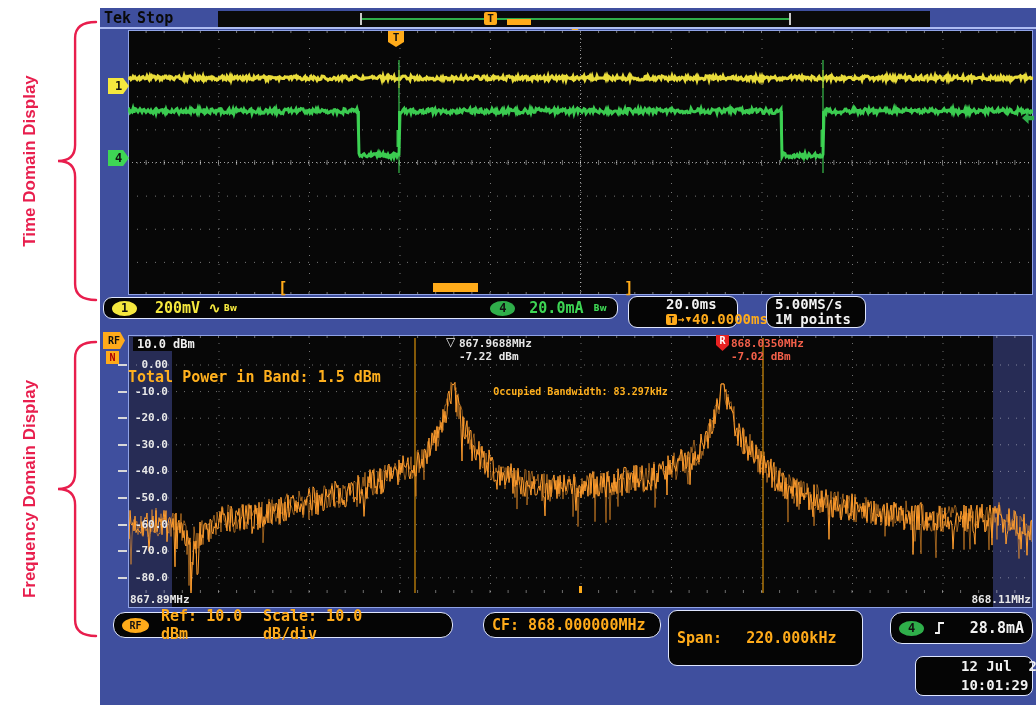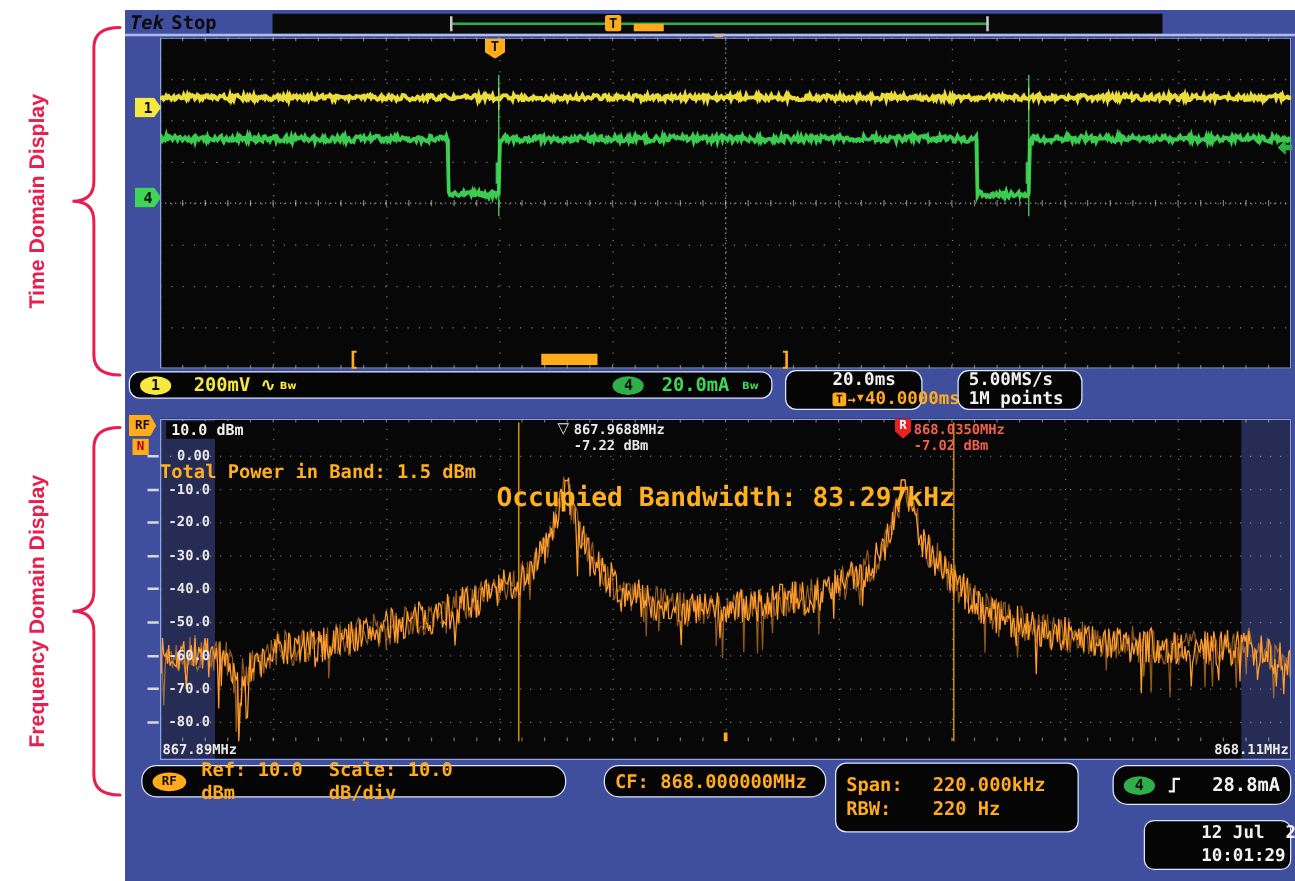--- a/index.html
+++ b/index.html
@@ -48,21 +48,21 @@
 <div class="abs" style="left:30px;top:161px;width:0;height:0;">
   <div class="redlabel vrot abs" style="color: rgb(232, 30, 77);">Time Domain Display</div>
 </div>
 <div class="abs" style="left:30px;top:489px;width:0;height:0;">
   <div class="redlabel vrot abs" style="color: rgb(232, 30, 77);">Frequency Domain Display</div>
 </div>
 
 <div id="scope" class="abs">
 
   <div class="abs scopefont" style="left:4px;top:1px;font-size:15px;color:#0a0a0a;display:flex;gap:6px;">
-    <span style="font-style:italic;">Tek</span>
+    <span style="">Tek</span>
     <span>Stop</span>
   </div>
   <div class="abs" style="left:118px;top:3px;width:712px;height:16px;background:#0a0a0a;">
     <div class="abs" style="left:143px;top:7px;width:430px;height:2px;background:#2fae4a;"></div>
     <div class="abs" style="left:142px;top:2px;width:2px;height:12px;background:#c9c9c9;"></div>
     <div class="abs" style="left:571px;top:2px;width:2px;height:12px;background:#c9c9c9;"></div>
     <div class="tchip abs" style="left:266px;top:1px;">T</div>
     <div class="abs" style="left:289px;top:8px;width:24px;height:6px;background:#ffab1a;"></div>
   </div>
   <div class="abs tridown" style="left:470px;top:19px;"></div>
@@ -426,21 +426,21 @@
           <line x1="886.9000000000007" y1="255" x2="886.9000000000007" y2="258" stroke="rgba(255,255,255,0.42)"></line>
           <line x1="287" y1="3" x2="287" y2="258" stroke="#c8860a" stroke-width="1.3"></line>
           <line x1="635" y1="3" x2="635" y2="258" stroke="#c8860a" stroke-width="1.3"></line>
           <line x1="452.5" y1="251" x2="452.5" y2="258" stroke="#ffab1a" stroke-width="3"></line>
           <path d="M0 189.6 L1 203.8 L2 175.4 L3 188.7 L4 190.2 L5 187.5 L6 196.0 L7 181.1 L8 197.6 L9 194.7 L10 194.5 L11 195.8 L12 197.4 L13 198.3 L14 186.7 L15 200.5 L16 186.3 L17 182.5 L18 184.0 L19 178.0 L20 197.0 L21 216.2 L22 199.3 L23 191.0 L24 188.0 L25 181.0 L26 192.1 L27 197.9 L28 175.4 L29 196.7 L30 192.6 L31 182.6 L32 186.8 L33 183.8 L34 199.7 L35 184.3 L36 175.4 L37 186.3 L38 175.6 L39 206.7 L40 189.1 L41 183.2 L42 182.5 L43 188.4 L44 192.4 L45 183.5 L46 196.2 L47 231.8 L48 178.0 L49 214.0 L50 187.9 L51 185.2 L52 198.2 L53 187.5 L54 188.4 L55 202.8 L56 195.5 L57 209.0 L58 211.0 L59 195.4 L60 204.7 L61 209.6 L62 202.9 L63 258.0 L64 227.1 L65 229.7 L66 206.2 L67 214.2 L68 205.9 L69 239.6 L70 238.8 L71 213.4 L72 187.0 L73 209.9 L74 199.7 L75 202.8 L76 189.7 L77 188.7 L78 188.0 L79 194.2 L80 194.5 L81 206.8 L82 184.3 L83 185.0 L84 196.5 L85 198.9 L86 191.6 L87 193.0 L88 187.9 L89 193.4 L90 194.0 L91 185.1 L92 176.5 L93 187.6 L94 172.4 L95 179.7 L96 178.5 L97 180.9 L98 187.5 L99 196.0 L100 177.1 L101 189.2 L102 196.4 L103 171.2 L104 174.0 L105 191.5 L106 189.8 L107 186.6 L108 175.7 L109 176.6 L110 180.4 L111 173.4 L112 193.5 L113 184.0 L114 181.3 L115 169.5 L116 194.3 L117 181.9 L118 170.5 L119 181.6 L120 188.9 L121 169.8 L122 173.6 L123 170.2 L124 198.6 L125 191.7 L126 193.5 L127 169.8 L128 179.2 L129 173.1 L130 194.6 L131 167.3 L132 193.1 L133 172.2 L134 187.1 L135 191.6 L136 181.6 L137 189.2 L138 184.9 L139 169.2 L140 187.9 L141 166.8 L142 168.0 L143 182.9 L144 188.9 L145 171.4 L146 176.2 L147 176.0 L148 168.0 L149 168.8 L150 183.2 L151 164.1 L152 188.6 L153 162.3 L154 172.1 L155 183.7 L156 186.2 L157 166.9 L158 185.7 L159 176.6 L160 160.2 L161 182.3 L162 176.4 L163 162.1 L164 163.3 L165 160.3 L166 164.8 L167 176.1 L168 165.6 L169 177.6 L170 167.0 L171 171.8 L172 176.9 L173 168.6 L174 172.1 L175 179.7 L176 167.3 L177 164.5 L178 170.4 L179 161.6 L180 161.8 L181 153.4 L182 159.4 L183 174.9 L184 174.7 L185 151.8 L186 153.2 L187 166.5 L188 179.1 L189 157.8 L190 179.7 L191 160.2 L192 163.8 L193 170.6 L194 158.7 L195 175.7 L196 175.1 L197 165.0 L198 154.1 L199 161.0 L200 162.2 L201 159.3 L202 159.4 L203 154.3 L204 150.7 L205 156.2 L206 171.2 L207 146.2 L208 148.5 L209 152.8 L210 150.2 L211 168.6 L212 153.1 L213 163.7 L214 163.9 L215 169.9 L216 164.9 L217 172.0 L218 171.5 L219 156.5 L220 153.2 L221 148.1 L222 159.6 L223 147.6 L224 148.0 L225 151.3 L226 167.1 L227 162.1 L228 163.6 L229 165.1 L230 140.3 L231 150.2 L232 168.4 L233 160.9 L234 154.2 L235 161.5 L236 181.4 L237 165.0 L238 152.4 L239 163.2 L240 141.6 L241 148.0 L242 134.6 L243 153.3 L244 138.8 L245 135.0 L246 141.4 L247 152.8 L248 151.3 L249 159.2 L250 143.7 L251 146.8 L252 133.4 L253 159.1 L254 145.1 L255 157.4 L256 153.1 L257 136.7 L258 135.2 L259 142.7 L260 130.4 L261 129.0 L262 146.4 L263 132.6 L264 143.6 L265 140.3 L266 132.8 L267 131.5 L268 134.7 L269 134.6 L270 149.8 L271 124.9 L272 139.4 L273 128.0 L274 137.8 L275 120.7 L276 129.9 L277 132.0 L278 132.2 L279 127.8 L280 122.6 L281 141.0 L282 144.0 L283 136.3 L284 135.0 L285 138.1 L286 130.4 L287 140.6 L288 141.2 L289 127.0 L290 117.4 L291 120.2 L292 133.4 L293 131.1 L294 123.9 L295 132.6 L296 114.4 L297 114.3 L298 118.7 L299 128.8 L300 113.5 L301 103.0 L302 120.7 L303 112.8 L304 97.8 L305 100.7 L306 108.1 L307 94.9 L308 115.9 L309 91.8 L310 102.8 L311 91.8 L312 94.8 L313 87.3 L314 97.4 L315 74.3 L316 87.4 L317 76.3 L318 87.8 L319 79.1 L320 58.8 L321 56.1 L322 65.8 L323 68.9 L324 49.4 L325 49.4 L326 49.4 L327 47.3 L328 77.2 L329 60.1 L330 62.3 L331 68.2 L332 70.2 L333 93.9 L334 126.0 L335 81.6 L336 101.5 L337 104.1 L338 92.1 L339 85.7 L340 108.6 L341 103.0 L342 95.5 L343 95.5 L344 125.9 L345 110.7 L346 110.9 L347 122.9 L348 125.2 L349 114.4 L350 119.4 L351 106.3 L352 134.4 L353 122.0 L354 111.2 L355 122.6 L356 116.2 L357 137.6 L358 135.9 L359 127.4 L360 142.6 L361 114.9 L362 121.9 L363 126.1 L364 122.0 L365 125.5 L366 146.4 L367 145.7 L368 144.9 L369 154.4 L370 136.1 L371 136.0 L372 150.4 L373 131.7 L374 145.6 L375 137.3 L376 140.9 L377 149.9 L378 146.6 L379 142.1 L380 131.0 L381 147.6 L382 140.3 L383 128.6 L384 139.8 L385 158.5 L386 133.0 L387 151.5 L388 145.2 L389 149.9 L390 133.2 L391 145.1 L392 150.8 L393 159.2 L394 142.1 L395 145.7 L396 156.8 L397 161.5 L398 147.2 L399 145.7 L400 151.5 L401 150.0 L402 152.8 L403 160.1 L404 146.3 L405 153.9 L406 141.4 L407 159.8 L408 160.1 L409 159.5 L410 153.5 L411 151.1 L412 155.5 L413 146.3 L414 139.2 L415 161.6 L416 161.8 L417 180.9 L418 148.6 L419 148.2 L420 164.7 L421 158.0 L422 145.0 L423 161.8 L424 144.6 L425 143.7 L426 139.9 L427 154.4 L428 145.3 L429 163.6 L430 141.4 L431 158.8 L432 140.3 L433 153.4 L434 152.8 L435 156.7 L436 139.8 L437 150.4 L438 156.2 L439 150.9 L440 144.4 L441 146.8 L442 144.3 L443 153.0 L444 158.9 L445 150.5 L446 139.1 L447 157.5 L448 175.6 L449 152.9 L450 162.0 L451 150.5 L452 151.0 L453 163.0 L454 149.3 L455 159.4 L456 146.0 L457 156.0 L458 146.7 L459 151.2 L460 161.3 L461 143.1 L462 138.3 L463 158.5 L464 139.9 L465 136.7 L466 162.7 L467 143.9 L468 159.3 L469 141.6 L470 160.1 L471 161.1 L472 155.7 L473 141.2 L474 143.0 L475 152.2 L476 138.2 L477 153.8 L478 162.2 L479 136.9 L480 146.7 L481 141.2 L482 157.8 L483 153.7 L484 147.6 L485 156.4 L486 139.0 L487 156.6 L488 146.8 L489 158.6 L490 133.7 L491 144.7 L492 144.0 L493 139.1 L494 160.7 L495 141.9 L496 132.3 L497 132.5 L498 132.7 L499 157.8 L500 138.3 L501 143.8 L502 144.5 L503 138.1 L504 137.9 L505 147.4 L506 130.5 L507 155.6 L508 130.1 L509 147.7 L510 143.6 L511 152.3 L512 146.2 L513 144.6 L514 130.6 L515 142.6 L516 155.9 L517 155.0 L518 151.7 L519 155.2 L520 145.0 L521 147.4 L522 149.4 L523 155.3 L524 132.9 L525 145.3 L526 129.1 L527 147.5 L528 153.5 L529 138.1 L530 147.0 L531 129.9 L532 129.9 L533 134.2 L534 130.1 L535 126.3 L536 138.0 L537 144.4 L538 131.0 L539 160.0 L540 120.7 L541 139.7 L542 125.0 L543 139.4 L544 133.2 L545 120.9 L546 130.2 L547 132.9 L548 136.4 L549 128.0 L550 123.4 L551 125.8 L552 121.7 L553 114.2 L554 119.8 L555 136.3 L556 122.2 L557 117.8 L558 133.6 L559 131.5 L560 116.7 L561 117.5 L562 149.7 L563 128.6 L564 134.7 L565 118.1 L566 130.3 L567 116.5 L568 124.7 L569 125.5 L570 119.6 L571 127.0 L572 113.9 L573 99.0 L574 107.8 L575 109.9 L576 113.8 L577 100.8 L578 96.1 L579 97.0 L580 113.4 L581 96.9 L582 83.9 L583 96.8 L584 98.9 L585 95.4 L586 74.5 L587 88.9 L588 77.1 L589 64.6 L590 70.3 L591 74.6 L592 61.2 L593 48.9 L594 48.9 L595 48.9 L596 48.9 L597 56.9 L598 54.4 L599 74.4 L600 62.2 L601 67.6 L602 74.2 L603 71.3 L604 76.2 L605 76.7 L606 87.4 L607 101.1 L608 95.3 L609 92.8 L610 110.7 L611 88.5 L612 93.6 L613 112.1 L614 101.8 L615 92.7 L616 119.1 L617 111.1 L618 101.5 L619 110.4 L620 125.5 L621 111.3 L622 119.9 L623 115.8 L624 105.8 L625 122.0 L626 127.4 L627 126.7 L628 109.7 L629 124.1 L630 120.1 L631 124.6 L632 137.4 L633 116.1 L634 126.5 L635 139.9 L636 120.9 L637 126.7 L638 133.0 L639 127.4 L640 125.2 L641 142.3 L642 135.3 L643 123.9 L644 152.6 L645 132.5 L646 127.3 L647 155.9 L648 152.9 L649 148.6 L650 154.8 L651 135.6 L652 156.3 L653 147.5 L654 156.6 L655 137.7 L656 140.9 L657 163.5 L658 142.6 L659 164.2 L660 157.2 L661 151.0 L662 151.0 L663 158.5 L664 151.5 L665 161.3 L666 143.6 L667 152.6 L668 145.2 L669 171.6 L670 150.7 L671 146.8 L672 169.0 L673 152.3 L674 161.6 L675 158.1 L676 164.9 L677 158.9 L678 157.8 L679 159.4 L680 152.7 L681 174.8 L682 163.3 L683 159.4 L684 170.7 L685 181.8 L686 149.6 L687 171.1 L688 163.7 L689 159.3 L690 175.0 L691 168.7 L692 163.7 L693 172.2 L694 155.7 L695 176.8 L696 165.8 L697 164.0 L698 154.5 L699 164.1 L700 173.2 L701 204.4 L702 169.1 L703 164.9 L704 181.8 L705 181.9 L706 162.6 L707 175.1 L708 160.9 L709 166.7 L710 176.3 L711 172.2 L712 169.5 L713 185.0 L714 180.7 L715 169.0 L716 164.5 L717 165.9 L718 178.7 L719 160.1 L720 178.9 L721 185.3 L722 178.2 L723 180.8 L724 158.7 L725 178.4 L726 184.8 L727 162.2 L728 169.1 L729 167.1 L730 174.6 L731 177.2 L732 173.4 L733 171.4 L734 176.9 L735 167.9 L736 181.5 L737 170.6 L738 179.8 L739 186.4 L740 166.9 L741 171.9 L742 167.5 L743 166.4 L744 179.7 L745 186.4 L746 166.0 L747 181.0 L748 189.5 L749 179.0 L750 181.4 L751 181.7 L752 176.3 L753 187.0 L754 177.7 L755 171.3 L756 169.4 L757 180.4 L758 190.9 L759 167.9 L760 176.3 L761 190.8 L762 176.9 L763 170.1 L764 184.6 L765 182.9 L766 167.0 L767 172.5 L768 168.4 L769 183.0 L770 186.2 L771 172.5 L772 175.2 L773 170.9 L774 180.3 L775 175.2 L776 194.8 L777 186.7 L778 179.1 L779 188.5 L780 182.8 L781 176.4 L782 189.3 L783 179.4 L784 170.9 L785 219.5 L786 189.8 L787 170.5 L788 171.1 L789 194.8 L790 170.3 L791 194.9 L792 169.0 L793 167.4 L794 175.9 L795 191.0 L796 194.6 L797 193.3 L798 177.3 L799 195.6 L800 181.8 L801 185.5 L802 177.4 L803 185.4 L804 178.4 L805 176.6 L806 195.4 L807 188.1 L808 190.2 L809 195.1 L810 179.9 L811 179.6 L812 171.1 L813 196.3 L814 193.7 L815 179.4 L816 183.6 L817 172.6 L818 189.3 L819 192.2 L820 181.8 L821 194.2 L822 186.2 L823 185.6 L824 191.0 L825 214.2 L826 195.9 L827 190.6 L828 181.6 L829 177.6 L830 180.5 L831 185.0 L832 186.9 L833 176.1 L834 180.4 L835 192.4 L836 170.0 L837 195.8 L838 171.0 L839 187.2 L840 193.8 L841 173.6 L842 186.3 L843 170.0 L844 175.9 L845 196.0 L846 198.4 L847 209.3 L848 175.5 L849 170.2 L850 193.1 L851 184.8 L852 173.4 L853 182.5 L854 169.1 L855 187.1 L856 185.0 L857 197.0 L858 195.7 L859 185.2 L860 191.3 L861 178.3 L862 170.0 L863 179.6 L864 210.1 L865 172.8 L866 178.7 L867 171.3 L868 178.4 L869 173.2 L870 190.5 L871 169.9 L872 179.9 L873 179.6 L874 183.7 L875 197.5 L876 184.4 L877 186.4 L878 209.0 L879 199.5 L880 195.4 L881 174.3 L882 195.5 L883 192.1 L884 194.6 L885 185.4 L886 194.5 L887 176.2 L888 179.9 L889 198.4 L890 197.9 L891 204.3 L892 192.2 L893 214.2 L894 196.5 L895 199.0 L896 179.1 L897 200.3 L898 198.6 L899 220.3 L900 196.2 L901 197.0 L902 205.1 L903 187.2 L904 184.9 L905 205.6" stroke="#ff9d2e" stroke-width="1" fill="none" opacity="1"></path>
           <path d="M0 189.6 L1 187.6 L2 202.0 L3 229.4 L4 201.1 L5 187.4 L6 184.4 L7 195.0 L8 187.0 L9 186.4 L10 199.6 L11 190.3 L12 193.0 L13 181.0 L14 200.1 L15 201.5 L16 194.1 L17 191.7 L18 195.9 L19 193.6 L20 201.6 L21 199.6 L22 189.8 L23 196.8 L24 174.6 L25 196.6 L26 197.1 L27 194.2 L28 173.0 L29 198.5 L30 201.1 L31 198.3 L32 198.7 L33 178.7 L34 192.3 L35 182.9 L36 184.7 L37 182.7 L38 188.2 L39 188.4 L40 196.3 L41 198.3 L42 186.3 L43 201.5 L44 182.3 L45 178.0 L46 194.8 L47 179.0 L48 195.5 L49 191.4 L50 195.0 L51 187.9 L52 196.9 L53 178.5 L54 205.6 L55 192.1 L56 185.7 L57 188.4 L58 191.4 L59 219.6 L60 202.2 L61 250.6 L62 207.2 L63 255.5 L64 239.2 L65 220.3 L66 191.7 L67 201.9 L68 218.4 L69 198.1 L70 213.5 L71 198.3 L72 210.9 L73 193.0 L74 185.5 L75 209.5 L76 190.2 L77 187.8 L78 194.6 L79 189.0 L80 204.6 L81 188.0 L82 190.4 L83 203.8 L84 187.9 L85 185.1 L86 180.2 L87 188.1 L88 199.7 L89 177.0 L90 185.1 L91 187.1 L92 182.9 L93 197.0 L94 171.2 L95 173.0 L96 185.6 L97 186.4 L98 192.6 L99 188.3 L100 169.8 L101 171.6 L102 187.7 L103 174.1 L104 187.1 L105 189.9 L106 197.3 L107 197.1 L108 181.1 L109 193.9 L110 187.3 L111 184.4 L112 195.5 L113 173.6 L114 169.4 L115 171.1 L116 194.2 L117 194.2 L118 186.6 L119 193.9 L120 169.6 L121 168.6 L122 184.4 L123 170.6 L124 180.9 L125 177.8 L126 175.4 L127 176.4 L128 170.7 L129 181.1 L130 189.0 L131 177.9 L132 192.1 L133 179.2 L134 166.9 L135 207.8 L136 189.8 L137 186.5 L138 179.5 L139 182.8 L140 179.7 L141 163.9 L142 188.1 L143 181.9 L144 164.5 L145 178.8 L146 168.7 L147 180.8 L148 186.5 L149 178.5 L150 177.2 L151 189.6 L152 176.8 L153 179.0 L154 176.8 L155 168.3 L156 180.3 L157 164.4 L158 161.8 L159 158.7 L160 173.0 L161 164.4 L162 170.6 L163 170.3 L164 173.0 L165 177.8 L166 179.8 L167 168.3 L168 169.6 L169 171.4 L170 173.9 L171 156.0 L172 161.6 L173 166.0 L174 161.7 L175 182.7 L176 178.7 L177 166.7 L178 167.0 L179 163.5 L180 168.8 L181 184.6 L182 165.2 L183 171.0 L184 180.7 L185 167.2 L186 165.2 L187 168.1 L188 157.9 L189 155.1 L190 176.6 L191 169.4 L192 159.8 L193 165.6 L194 164.5 L195 160.9 L196 150.7 L197 151.6 L198 160.9 L199 172.9 L200 170.2 L201 154.5 L202 172.1 L203 166.6 L204 148.3 L205 165.0 L206 165.1 L207 172.5 L208 166.7 L209 166.0 L210 166.8 L211 172.6 L212 171.4 L213 163.8 L214 167.8 L215 150.1 L216 153.6 L217 151.2 L218 160.2 L219 166.5 L220 151.6 L221 151.9 L222 160.8 L223 158.4 L224 155.4 L225 154.3 L226 146.3 L227 146.7 L228 147.7 L229 171.8 L230 146.1 L231 142.1 L232 159.0 L233 155.6 L234 151.5 L235 142.1 L236 151.3 L237 137.3 L238 162.7 L239 164.1 L240 148.3 L241 151.8 L242 136.8 L243 137.0 L244 154.6 L245 160.2 L246 133.7 L247 158.6 L248 155.4 L249 150.4 L250 136.3 L251 149.6 L252 153.6 L253 134.0 L254 158.4 L255 136.2 L256 135.6 L257 130.1 L258 144.9 L259 146.1 L260 137.3 L261 130.6 L262 133.4 L263 131.6 L264 143.9 L265 139.8 L266 134.1 L267 128.2 L268 131.1 L269 140.6 L270 145.2 L271 146.8 L272 140.9 L273 136.3 L274 130.7 L275 128.6 L276 138.5 L277 144.7 L278 139.6 L279 128.2 L280 129.0 L281 131.2 L282 134.5 L283 121.7 L284 143.5 L285 141.1 L286 130.2 L287 140.1 L288 161.5 L289 116.9 L290 114.9 L291 137.7 L292 132.0 L293 129.7 L294 114.4 L295 127.6 L296 144.9 L297 115.6 L298 123.2 L299 115.0 L300 106.4 L301 122.2 L302 114.8 L303 113.9 L304 99.5 L305 110.3 L306 95.6 L307 95.9 L308 99.3 L309 90.9 L310 111.4 L311 103.9 L312 85.4 L313 88.9 L314 89.2 L315 95.5 L316 83.1 L317 70.1 L318 70.0 L319 63.6 L320 71.3 L321 65.4 L322 58.7 L323 47.3 L324 49.4 L325 49.4 L326 49.4 L327 55.4 L328 52.6 L329 81.5 L330 58.8 L331 84.1 L332 72.7 L333 71.6 L334 75.4 L335 91.2 L336 82.9 L337 91.6 L338 102.4 L339 99.5 L340 100.4 L341 91.8 L342 114.4 L343 104.6 L344 118.1 L345 103.5 L346 98.7 L347 111.0 L348 116.6 L349 119.0 L350 117.4 L351 120.5 L352 117.2 L353 111.4 L354 131.4 L355 133.2 L356 124.5 L357 139.4 L358 118.0 L359 128.1 L360 128.7 L361 120.2 L362 125.0 L363 145.1 L364 143.0 L365 136.2 L366 138.1 L367 137.9 L368 132.8 L369 137.4 L370 137.8 L371 130.2 L372 149.9 L373 137.3 L374 132.5 L375 131.8 L376 132.4 L377 154.0 L378 132.5 L379 143.6 L380 136.1 L381 144.6 L382 132.3 L383 142.9 L384 138.3 L385 150.0 L386 151.0 L387 162.6 L388 135.3 L389 174.1 L390 136.6 L391 145.4 L392 141.7 L393 146.7 L394 152.0 L395 161.4 L396 148.3 L397 134.3 L398 135.3 L399 170.0 L400 151.7 L401 135.9 L402 153.2 L403 139.2 L404 136.0 L405 144.2 L406 144.9 L407 149.2 L408 144.2 L409 145.8 L410 139.3 L411 152.2 L412 150.9 L413 150.6 L414 165.9 L415 159.3 L416 138.6 L417 158.1 L418 153.8 L419 139.3 L420 158.9 L421 144.5 L422 166.4 L423 159.3 L424 157.2 L425 148.4 L426 142.7 L427 151.5 L428 154.2 L429 159.1 L430 144.2 L431 161.4 L432 160.5 L433 147.4 L434 147.7 L435 164.1 L436 145.8 L437 152.2 L438 159.8 L439 158.6 L440 154.3 L441 141.0 L442 149.9 L443 149.6 L444 149.3 L445 181.7 L446 160.7 L447 141.7 L448 150.1 L449 151.7 L450 191.6 L451 158.5 L452 156.4 L453 161.4 L454 143.3 L455 157.6 L456 154.2 L457 145.8 L458 151.3 L459 140.5 L460 145.0 L461 146.9 L462 160.2 L463 143.4 L464 139.2 L465 142.8 L466 136.6 L467 186.7 L468 148.7 L469 152.6 L470 161.3 L471 151.5 L472 147.1 L473 138.0 L474 158.2 L475 138.0 L476 148.3 L477 152.8 L478 187.7 L479 143.3 L480 136.3 L481 152.4 L482 184.8 L483 154.2 L484 160.2 L485 151.3 L486 159.7 L487 142.9 L488 151.0 L489 155.4 L490 171.6 L491 144.0 L492 157.6 L493 155.1 L494 138.1 L495 144.2 L496 142.9 L497 153.0 L498 156.3 L499 140.9 L500 135.3 L501 158.2 L502 137.4 L503 154.9 L504 152.0 L505 141.7 L506 152.8 L507 140.6 L508 155.6 L509 130.7 L510 151.9 L511 149.1 L512 132.1 L513 140.3 L514 144.2 L515 156.5 L516 157.2 L517 142.4 L518 133.2 L519 143.4 L520 148.5 L521 128.2 L522 140.2 L523 149.1 L524 151.2 L525 138.9 L526 126.9 L527 172.6 L528 149.5 L529 146.2 L530 142.5 L531 128.8 L532 128.6 L533 131.4 L534 133.5 L535 136.7 L536 139.7 L537 140.7 L538 144.3 L539 138.5 L540 129.7 L541 134.6 L542 129.8 L543 139.4 L544 142.5 L545 131.0 L546 117.7 L547 126.4 L548 144.7 L549 139.9 L550 129.8 L551 121.3 L552 120.6 L553 126.0 L554 115.1 L555 126.6 L556 129.2 L557 137.9 L558 120.3 L559 137.4 L560 149.2 L561 122.1 L562 129.0 L563 111.9 L564 117.6 L565 111.3 L566 105.0 L567 113.3 L568 130.6 L569 128.0 L570 126.1 L571 129.5 L572 109.2 L573 123.8 L574 116.0 L575 120.5 L576 110.8 L577 110.3 L578 100.2 L579 106.7 L580 91.3 L581 88.2 L582 103.0 L583 96.0 L584 84.9 L585 87.8 L586 93.0 L587 71.0 L588 70.1 L589 63.2 L590 77.5 L591 78.8 L592 67.9 L593 49.3 L594 48.9 L595 48.9 L596 48.9 L597 64.5 L598 69.7 L599 71.6 L600 59.2 L601 69.5 L602 67.8 L603 66.7 L604 73.8 L605 78.3 L606 71.4 L607 97.6 L608 99.9 L609 101.7 L610 106.1 L611 95.3 L612 96.0 L613 107.5 L614 115.7 L615 119.0 L616 94.4 L617 118.4 L618 115.1 L619 109.6 L620 123.4 L621 115.8 L622 99.2 L623 122.0 L624 105.7 L625 108.3 L626 128.6 L627 123.3 L628 118.6 L629 111.9 L630 137.2 L631 114.1 L632 139.3 L633 132.5 L634 134.4 L635 143.0 L636 116.7 L637 137.9 L638 131.2 L639 147.5 L640 138.6 L641 142.5 L642 126.7 L643 131.8 L644 139.6 L645 141.7 L646 146.5 L647 144.4 L648 131.7 L649 142.8 L650 156.4 L651 146.1 L652 133.1 L653 141.4 L654 137.9 L655 161.2 L656 159.1 L657 146.9 L658 151.8 L659 149.1 L660 187.1 L661 139.5 L662 142.3 L663 146.9 L664 163.7 L665 142.3 L666 168.5 L667 161.5 L668 157.1 L669 143.6 L670 154.5 L671 174.7 L672 156.1 L673 145.6 L674 159.6 L675 147.1 L676 146.8 L677 162.4 L678 162.0 L679 148.3 L680 153.7 L681 174.8 L682 156.9 L683 174.6 L684 169.4 L685 166.9 L686 190.9 L687 172.9 L688 172.4 L689 149.5 L690 153.1 L691 163.8 L692 177.8 L693 155.7 L694 177.1 L695 161.8 L696 170.4 L697 163.4 L698 173.1 L699 167.3 L700 159.9 L701 179.6 L702 168.4 L703 156.4 L704 169.7 L705 182.5 L706 158.0 L707 157.0 L708 176.5 L709 171.6 L710 156.6 L711 172.2 L712 182.9 L713 183.3 L714 164.5 L715 158.8 L716 172.6 L717 170.0 L718 177.5 L719 161.3 L720 173.4 L721 160.7 L722 168.2 L723 184.0 L724 161.2 L725 170.8 L726 186.8 L727 159.2 L728 187.1 L729 176.3 L730 169.7 L731 173.5 L732 168.7 L733 173.1 L734 183.3 L735 183.0 L736 168.0 L737 183.3 L738 162.3 L739 188.0 L740 164.9 L741 172.4 L742 173.8 L743 188.4 L744 180.6 L745 177.9 L746 180.2 L747 189.9 L748 168.6 L749 179.6 L750 169.5 L751 181.7 L752 173.5 L753 190.3 L754 187.8 L755 179.0 L756 170.4 L757 201.4 L758 181.3 L759 189.7 L760 175.6 L761 191.5 L762 180.6 L763 186.6 L764 170.1 L765 191.6 L766 168.5 L767 188.2 L768 186.4 L769 180.8 L770 185.2 L771 176.3 L772 187.8 L773 171.0 L774 185.8 L775 172.9 L776 188.6 L777 193.4 L778 165.8 L779 176.8 L780 175.3 L781 179.6 L782 178.3 L783 195.1 L784 175.9 L785 186.4 L786 175.8 L787 206.4 L788 194.2 L789 175.7 L790 170.3 L791 183.9 L792 193.5 L793 218.9 L794 168.9 L795 170.9 L796 195.5 L797 185.8 L798 191.3 L799 177.0 L800 192.7 L801 188.0 L802 192.0 L803 196.0 L804 196.1 L805 183.2 L806 176.3 L807 195.1 L808 222.8 L809 177.7 L810 193.3 L811 170.8 L812 191.7 L813 189.0 L814 172.8 L815 197.0 L816 186.1 L817 191.3 L818 179.2 L819 178.6 L820 177.3 L821 171.4 L822 176.2 L823 182.2 L824 172.3 L825 178.0 L826 173.9 L827 170.2 L828 172.6 L829 196.8 L830 191.0 L831 182.8 L832 181.3 L833 184.1 L834 182.3 L835 180.9 L836 214.7 L837 176.7 L838 180.7 L839 196.8 L840 178.1 L841 194.2 L842 214.3 L843 180.4 L844 183.1 L845 176.4 L846 187.8 L847 192.0 L848 193.9 L849 186.2 L850 192.9 L851 178.4 L852 172.1 L853 183.5 L854 181.7 L855 179.1 L856 180.1 L857 196.2 L858 175.6 L859 172.0 L860 190.0 L861 214.9 L862 182.7 L863 192.8 L864 203.1 L865 190.7 L866 178.7 L867 187.4 L868 182.3 L869 204.5 L870 173.5 L871 167.3 L872 172.0 L873 178.0 L874 183.7 L875 193.9 L876 192.5 L877 185.2 L878 186.8 L879 179.2 L880 187.4 L881 173.1 L882 186.4 L883 191.8 L884 184.5 L885 184.4 L886 175.1 L887 192.5 L888 200.8 L889 181.0 L890 201.7 L891 223.6 L892 181.2 L893 182.4 L894 186.4 L895 184.9 L896 182.7 L897 199.5 L898 188.7 L899 190.3 L900 201.5 L901 190.6 L902 199.6 L903 185.7 L904 206.9 L905 187.8" stroke="#ff9d2e" stroke-width="1" fill="none" opacity="0.55"></path>
           <rect x="0.5" y="0.5" width="904" height="272" fill="none" stroke="#8fa2e6" stroke-width="1"></rect>
         </svg>
     
     <div class="abs scopefont" style="left:0;top:33px;width:733px;text-align:left;color:#ffb01e;font-size:15px;">Total Power in Band: 1.5 dBm</div>
-    <div class="abs scopefont" style="left:0;top:51px;width:905px;text-align:center;color:#ffb01e;font-size:21px;">Occupied Bandwidth: 83.297kHz</div>
+    <div class="abs scopefont" style="left:0;top:51px;width:905px;text-align:center;color:#ffb01e;font-size:10px;">Occupied Bandwidth: 83.297kHz</div>
     
     <div class="abs" style="left:318px;top:0px;color:#f0f0f0;font:bold 12px 'DejaVu Sans',sans-serif;">▽</div>
     <div class="abs scopefont" style="left:331px;top:2px;color:#e8e8e8;font-size:11px;line-height:13px;">
       <div>867.9688MHz</div>
       <div>-7.22 dBm</div>
     </div>
     <div class="abs" style="left:588px;top:0px;width:13px;height:16px;background:#e82222;
                 clip-path:polygon(0 0,100% 0,100% 62%,50% 100%,0 62%);
                 display:flex;justify-content:center;">
       <span style="font:bold 10px 'DejaVu Sans Mono',monospace;color:#fff;">R</span>
@@ -482,24 +482,20 @@
     <span class="orange-t" style="margin-left:auto;margin-right:40px;">Scale: 10.0 dB/div</span>
   </div>
   <div class="robox abs" style="left:383px;top:604px;width:178px;height:26px;font-size:15px;border-radius:12px;">
     <span class="orange-t">CF: 868.000000MHz</span>
   </div>
   <div class="robox cols abs" style="left:568px;top:602px;width:195px;height:56px;font-size:15px;line-height:19px;">
     <span style="display:flex;width:100%;">
       <span class="orange-t">Span:</span>
       <span class="orange-t" style="margin-left:24px;">220.000kHz</span>
     </span>
-    <span style="display:flex;width:100%;">
-      <span class="orange-t">RBW:</span>
-      <span class="orange-t" style="margin-left:33px;">220 Hz</span>
-    </span>
   </div>
   <div class="robox abs" style="left:790px;top:604px;width:143px;height:32px;font-size:15px;border-radius:12px;">
     <span class="chbadge" style="background:#2fae4a;">4</span>
     <svg width="12" height="16" style="margin-left:10px;">
       <path d="M1 13 H5 V3 H10" stroke="#f2f2f2" stroke-width="1.8" fill="none"></path>
     </svg>
     <span style="margin-left:auto;">28.8mA</span>
   </div>
 
   <div class="robox cols abs" style="left:815px;top:648px;width:118px;height:40px;font-size:14px;line-height:19px;border-radius:8px;padding-left:45px;">

